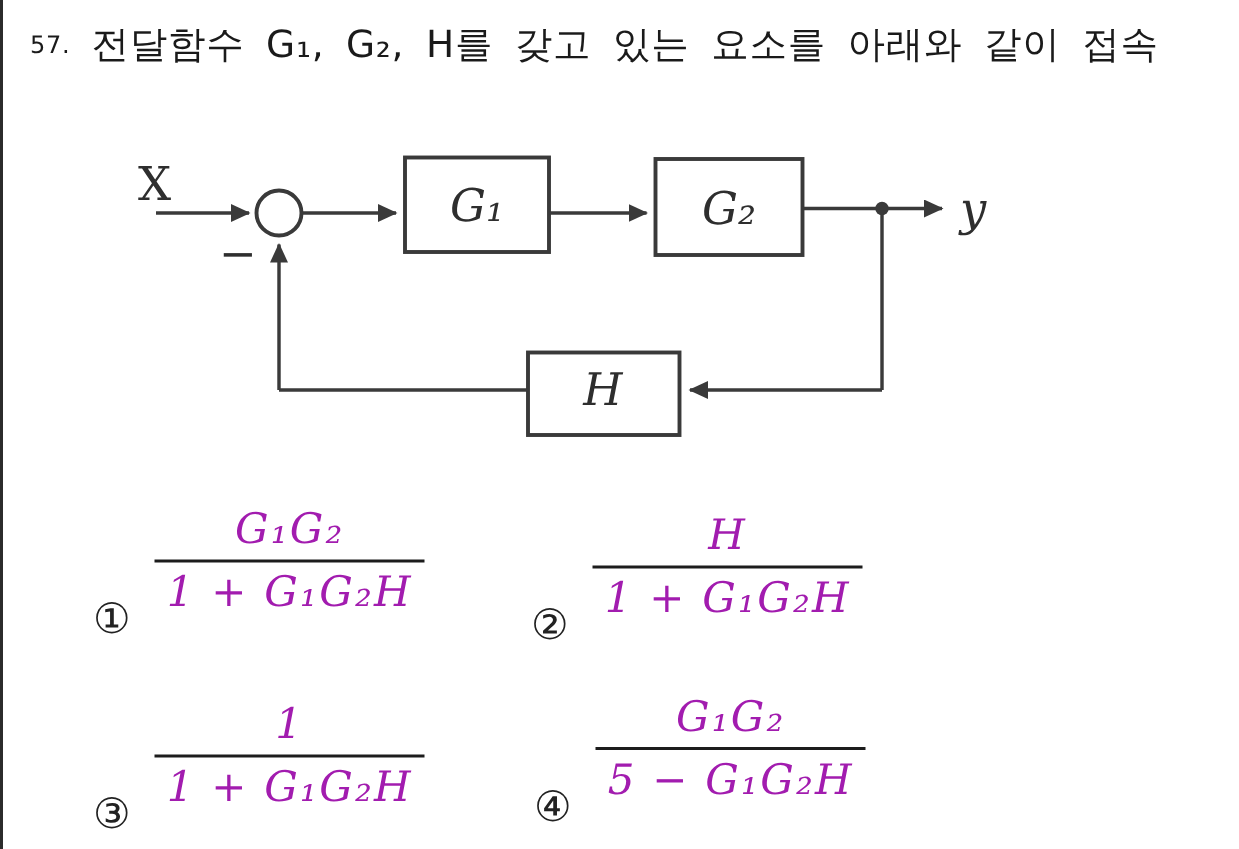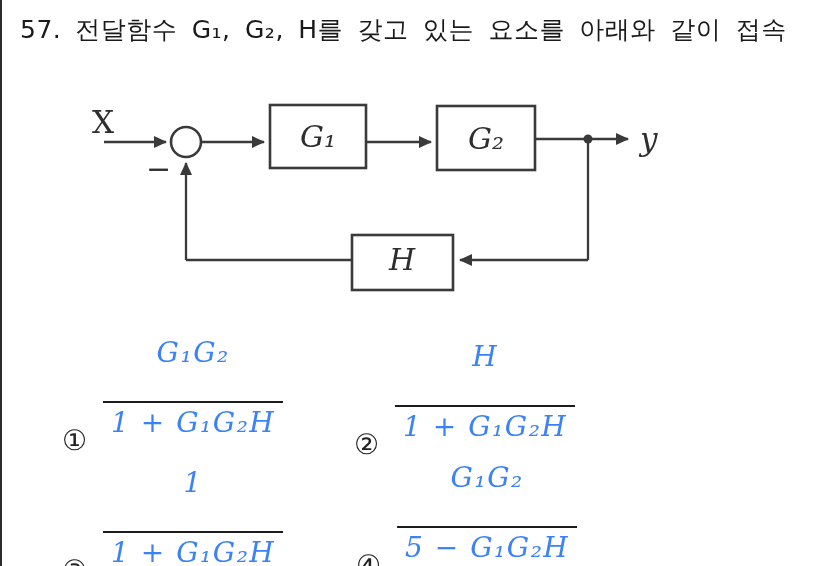--- a/index.html
+++ b/index.html
@@ -15,21 +15,21 @@
     position: absolute; left: 0; top: 0;
     width: 2px; height: 566px;
     background: #2b2b2b;
   }
   
   .question {
     position: absolute; left: 20px; top: 14px;
     display: flex; align-items: flex-start;
   }
   .qnum {
-    font-size: 25px; line-height: 31px;
+    font-size: 16px; line-height: 31px;
     letter-spacing: 0.5px;
     margin-right: 14px;
     white-space: nowrap;
   }
   .qtext { display: flex; flex-direction: row; gap: 30px; }
   .qline {
     font-size: 25px; line-height: 32px;
     letter-spacing: 0.5px;
     word-spacing: 6px;
     white-space: nowrap;
@@ -60,29 +60,28 @@
   }
   .frac {
     display: inline-flex;
     flex-direction: column;
     align-items: stretch;
     text-align: center;
     font-family: "DejaVu Serif", "Liberation Serif", serif;
     font-style: italic;
     font-size: 28px;
     letter-spacing: 1.5px;
-    color: #3b82f6;
+    color: #a21caf;
   }
   .frac .num { padding: 0 10px 4px; line-height: 1.15; }
   .frac .den {
     border-top: 2.5px solid #1c1c1c;
     padding: 4px 8px 0;
     line-height: 1.15;
     white-space: nowrap;
-    margin-top: 28px;
   }
 </style>
 </head>
 <body>
 
 <div class="left-rule"></div>
 
 <div class="question">
   <span class="qnum">57.</span>
   <div class="qtext">

